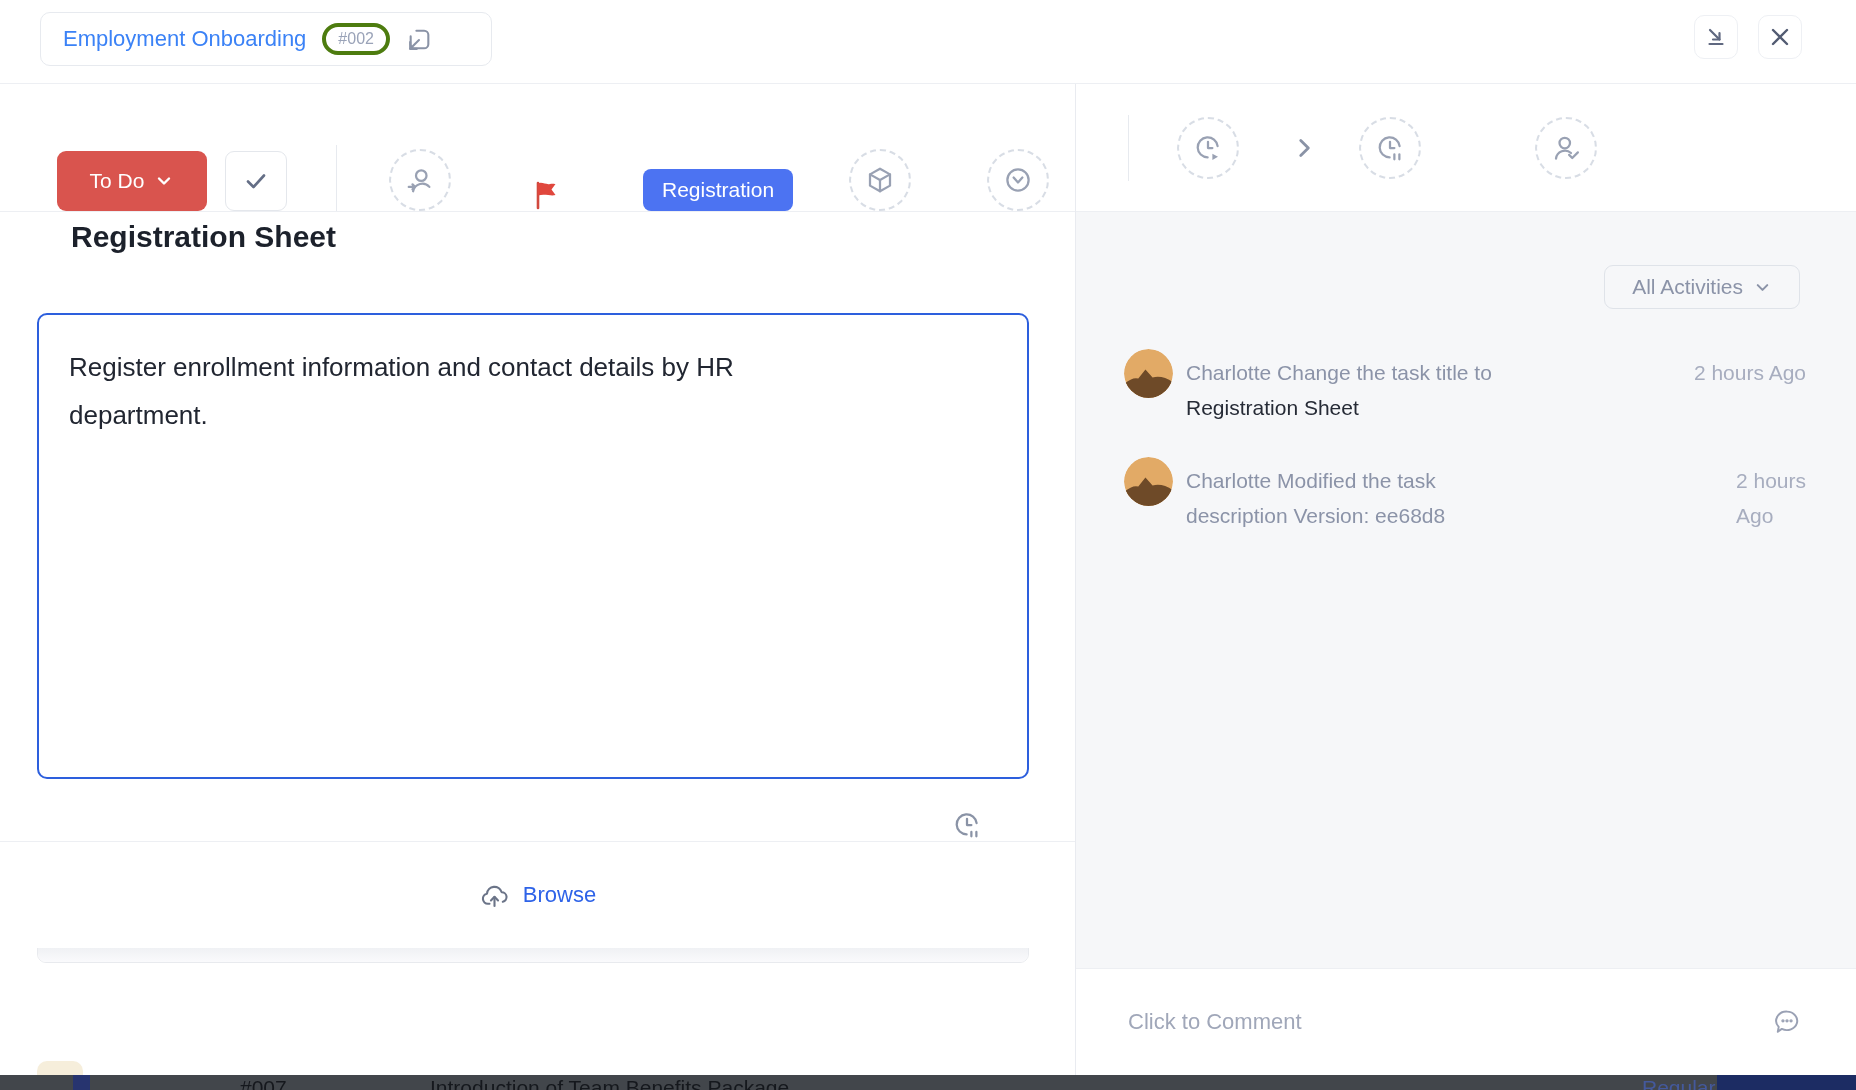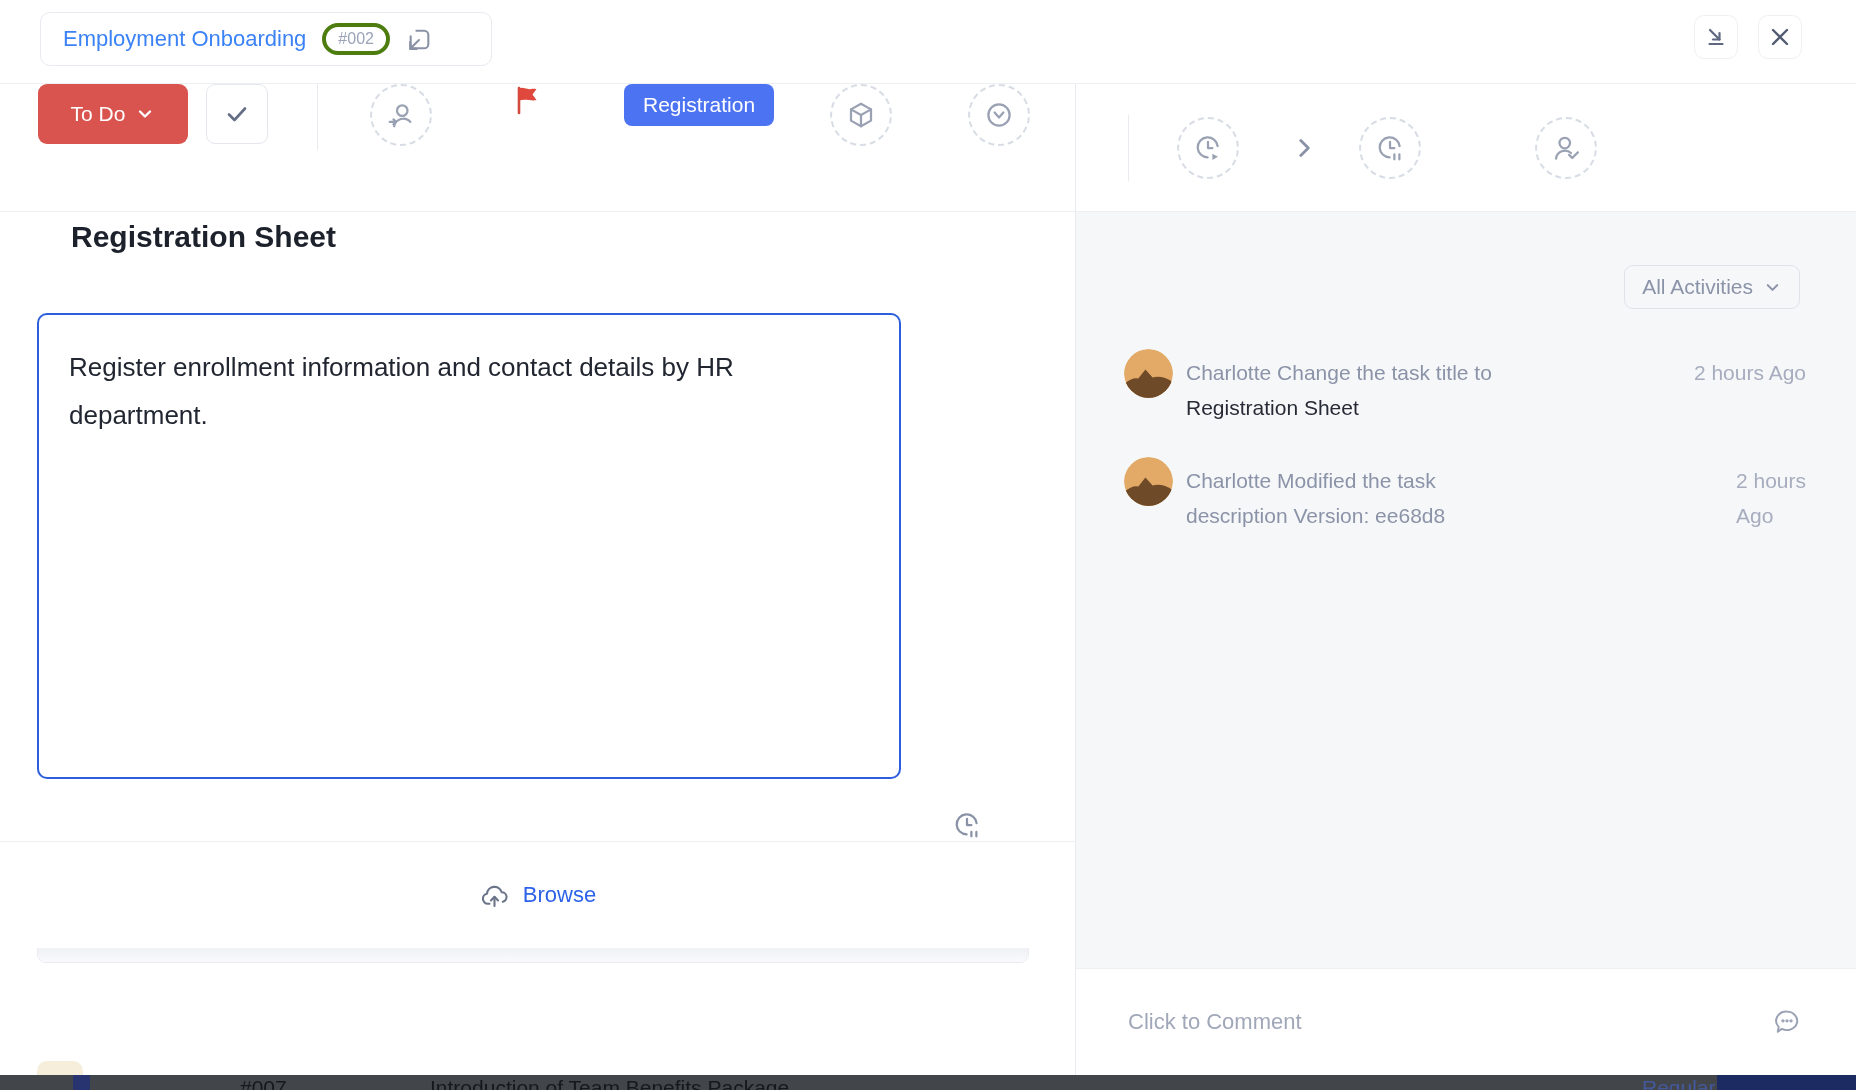--- a/index.html
+++ b/index.html
@@ -23,40 +23,40 @@
   .sq-btn { width:44px; height:44px; border:1px solid #eef0f4; border-radius:10px;
     background:#fff; display:flex; align-items:center; justify-content:center; cursor:pointer; }
 
   
   .left-pane { position:absolute; top:84px; left:0; width:1075px; bottom:15px; background:#fff; }
   .right-pane { position:absolute; top:84px; left:1075px; right:0; bottom:15px;
     background:#fff; border-left:1px solid #e9ebf0; }
 
   
   .toolbar { height:128px; border-bottom:1px solid #edeff3; display:flex;
-    align-items:flex-start; padding-left:38px; }
+    align-items:flex-end; padding-left:57px; }
   .status-btn { width:150px; height:60px; background:#d9544e; border-radius:9px;
     color:#fff; font-size:21px; display:flex; align-items:center; justify-content:center;
     gap:10px; cursor:pointer; }
   .check-btn { width:62px; height:60px; margin-left:18px; border:1px solid #e4e7ec;
     border-radius:9px; background:#fff; display:flex; align-items:center; justify-content:center; cursor:pointer; }
   .tb-divider { width:1px; height:66px; background:#e7eaef; margin-left:49px; }
   .dash-circle { width:62px; height:62px; border:2px dashed #d8dde5; border-radius:50%;
     display:flex; align-items:center; justify-content:center; cursor:pointer; background:#fff; }
   .c-assignee { margin-left:52px; }
   .flag-btn { margin-left:79px; cursor:pointer; }
   .tag { margin-left:81px; height:42px; padding:0 19px; background:#4c73f2; border-radius:8px;
     color:#fff; font-size:21px; display:flex; align-items:center; cursor:pointer; }
   .c-cube { margin-left:56px; }
   .c-version { margin-left:76px; }
 
   
   .content { position:relative; height:736px; }
   .task-title { position:absolute; left:71px; top:8px; font-size:30px; font-weight:bold; color:#1c212b; }
-  .desc-box { position:absolute; left:37px; top:101px; width:864px; height:466px;
+  .desc-box { position:absolute; left:37px; top:101px; width:992px; height:466px;
     border:2px solid #2d5fdd; border-radius:10px; padding:28px 30px; background:#fff; cursor:text; }
   .desc-box p { font-size:26px; line-height:48px; color:#212631; max-width:760px; }
   .desc-clock { position:absolute; left:952px; top:598px; cursor:pointer; }
   .field-table { position:absolute; left:37px; top:664px; width:992px;
     border:1px solid #e8eaee; border-radius:9px; overflow:hidden; background:#fff; }
   .field-row { display:flex; height:64px; }
   .field-cell-label { width:545px; border-right:1px solid #e8eaee; display:flex;
     align-items:center; padding-left:32px; gap:17px; }
   .t-icon { width:30px; height:30px; border:2px solid #c9cfd9; border-radius:7px;
     color:#6b7488; font-size:16px; font-weight:bold; display:flex; align-items:center; justify-content:center; }
@@ -80,21 +80,21 @@
   .ct-label { font-size:21px; color:#a9b0c2; margin-bottom:7px; }
   .ct-value { font-size:25px; color:#14171d; font-weight:500; letter-spacing:0.5px; }
   .r-divider { width:1px; height:66px; background:#e7eaef; }
   .c-start { margin-left:48px; }
   .chev-right { margin-left:52px; cursor:pointer; }
   .c-end { margin-left:42px; }
   .c-reviewer { margin-left:114px; }
 
   
   .activity { position:relative; height:756px; background:#f6f7f9; overflow:hidden; }
-  .filter-btn { position:absolute; top:53px; right:56px; height:44px; padding:0 17px;
+  .filter-btn { position:absolute; top:53px; right:56px; height:44px; padding:0 27px;
     border:1px solid #dfe3e9; border-radius:9px; display:flex; align-items:center; gap:10px;
     font-size:21px; color:#8b93a8; cursor:pointer; }
   .act-item { position:absolute; left:48px; right:50px; display:flex;justify-content:space-between; }
   .act-item-1 { top:137px; }
   .act-item-2 { top:245px; }
   .avatar { width:49px; height:49px; border-radius:50%; overflow:hidden; flex:none; margin-right:13px; }
   .act-body { flex:1; min-width:0; padding-top:6px; }
   .act-line { font-size:21px; line-height:35px; color:#8b93a8; display:block; }
   .act-highlight { font-size:21px; line-height:35px; color:#262b36; display:block; }
   .act-time { flex:none; text-align:left; padding-top:6px; margin-left:10px;

